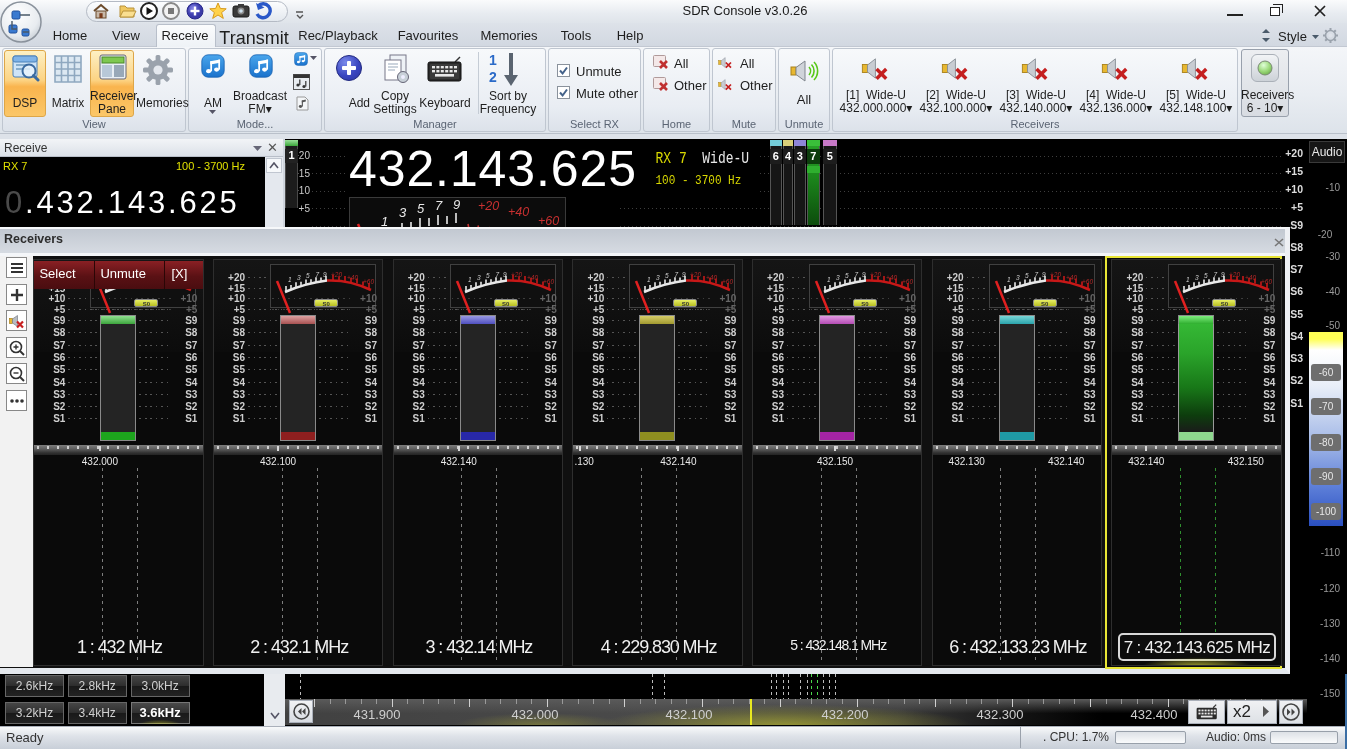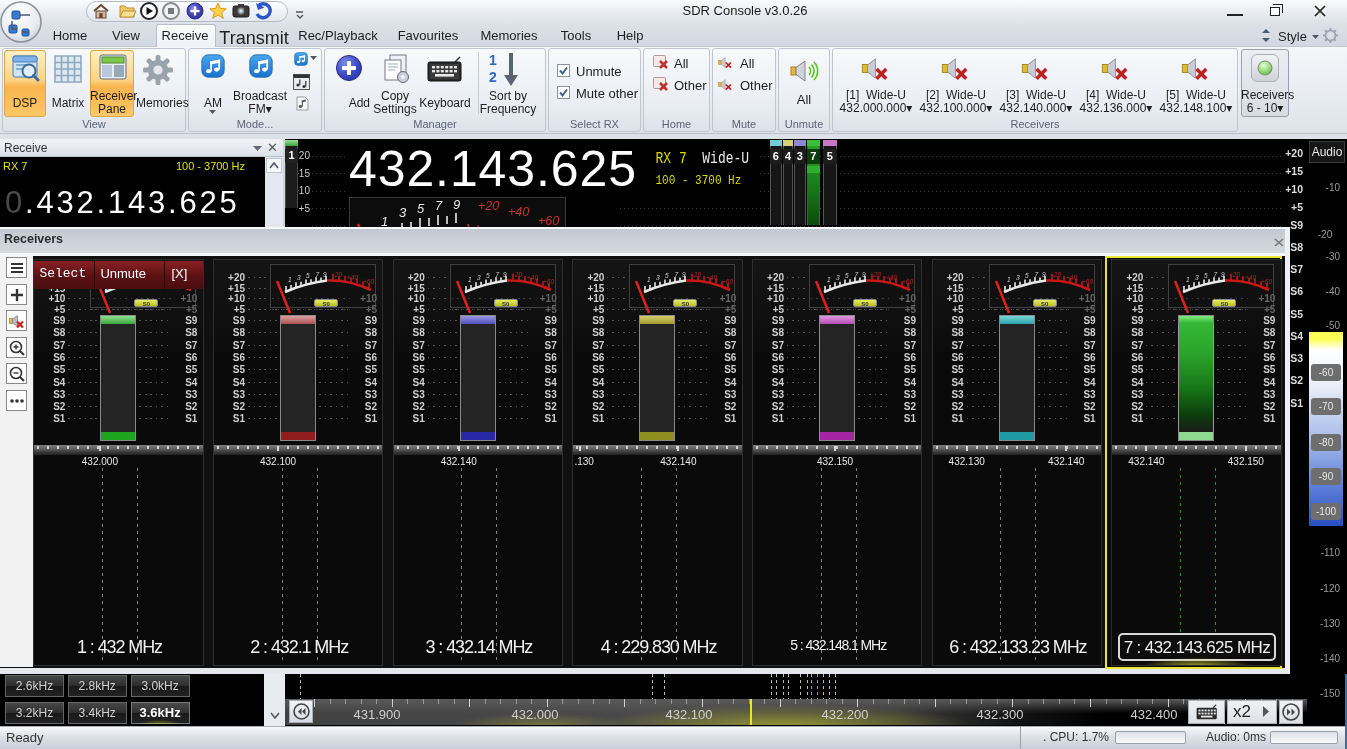--- a/index.html
+++ b/index.html
@@ -683,21 +683,21 @@
 <div style="left:66px;top:172px;width:36px;height:9px;background:#1da51d;border:1px solid #8a8a8a;border-top:none;"></div>
 <div style="left:0;top:185px;width:170.3px;height:9.5px;background:linear-gradient(#7e7e7e,#5e5e5e 40%,#303030 80%,#232323);overflow:hidden;">
 <div style="left:3px;top:1px;width:170.3px;height:2.5px;background:repeating-linear-gradient(90deg,#d0d0d0 0 2px,transparent 2px 10px);"></div>
     </div>
 <div style="left:64.5px;top:186px;width:2px;height:5px;background:#dadada;"></div>
 <div style="left:30.5px;top:196px;width:70px;text-align:center;font-size:10px;color:#e8e8e8;">432.000</div>
 <div style="left:67.5px;top:208px;width:1px;height:192px;background:repeating-linear-gradient(#7e7e7e 0 3px,transparent 3px 7px);"></div>
 <div style="left:102.5px;top:208px;width:1px;height:192px;background:repeating-linear-gradient(#7e7e7e 0 3px,transparent 3px 7px);"></div>
 <div class="ds" style="left:0px;top:377px;width:170.3px;text-align:center;font-size:18px;letter-spacing:-1.1px;color:#f0f0f0;">1 : 432 MHz</div>
 <div style="left:0;top:1px;width:170.3px;height:28px;background:linear-gradient(#8a2024,#5a1114 55%,#4a0d10);z-index:5;"></div>
-<div style="left:5px;top:6px;font-size:13px;color:#fff;z-index:6;font-family:Liberation Mono, monospace;">Select</div>
+<div style="left:5px;top:6px;font-size:13px;color:#fff;z-index:6;">Select</div>
 <div style="left:60px;top:1px;width:1px;height:28px;background:#2a0606;z-index:6;"></div>
 <div style="left:66px;top:6px;font-size:13px;color:#fff;z-index:6;">Unmute</div>
 <div style="left:130px;top:1px;width:1px;height:28px;background:#2a0606;z-index:6;"></div>
 <div style="left:137px;top:6px;font-size:13px;color:#fff;z-index:6;">[X]</div>
 </div>
 <div style="left:213.06px;top:259px;width:170.3px;height:407px;background:#0a0a0a;border:1px solid #2e2e2e;overflow:hidden;">
 <div style="left:0;top:0;width:170.3px;height:92px;background:linear-gradient(#151515,#0c0c0c);"></div>
 <div style="left:34px;top:17px;width:104px;height:1px;background:repeating-linear-gradient(90deg,#555 0 1.5px,transparent 1.5px 5.5px);"></div>
 <div style="left:34px;top:27.5px;width:104px;height:1px;background:repeating-linear-gradient(90deg,#555 0 1.5px,transparent 1.5px 5.5px);"></div>
 <div style="left:34px;top:38px;width:104px;height:1px;background:repeating-linear-gradient(90deg,#555 0 1.5px,transparent 1.5px 5.5px);"></div>

